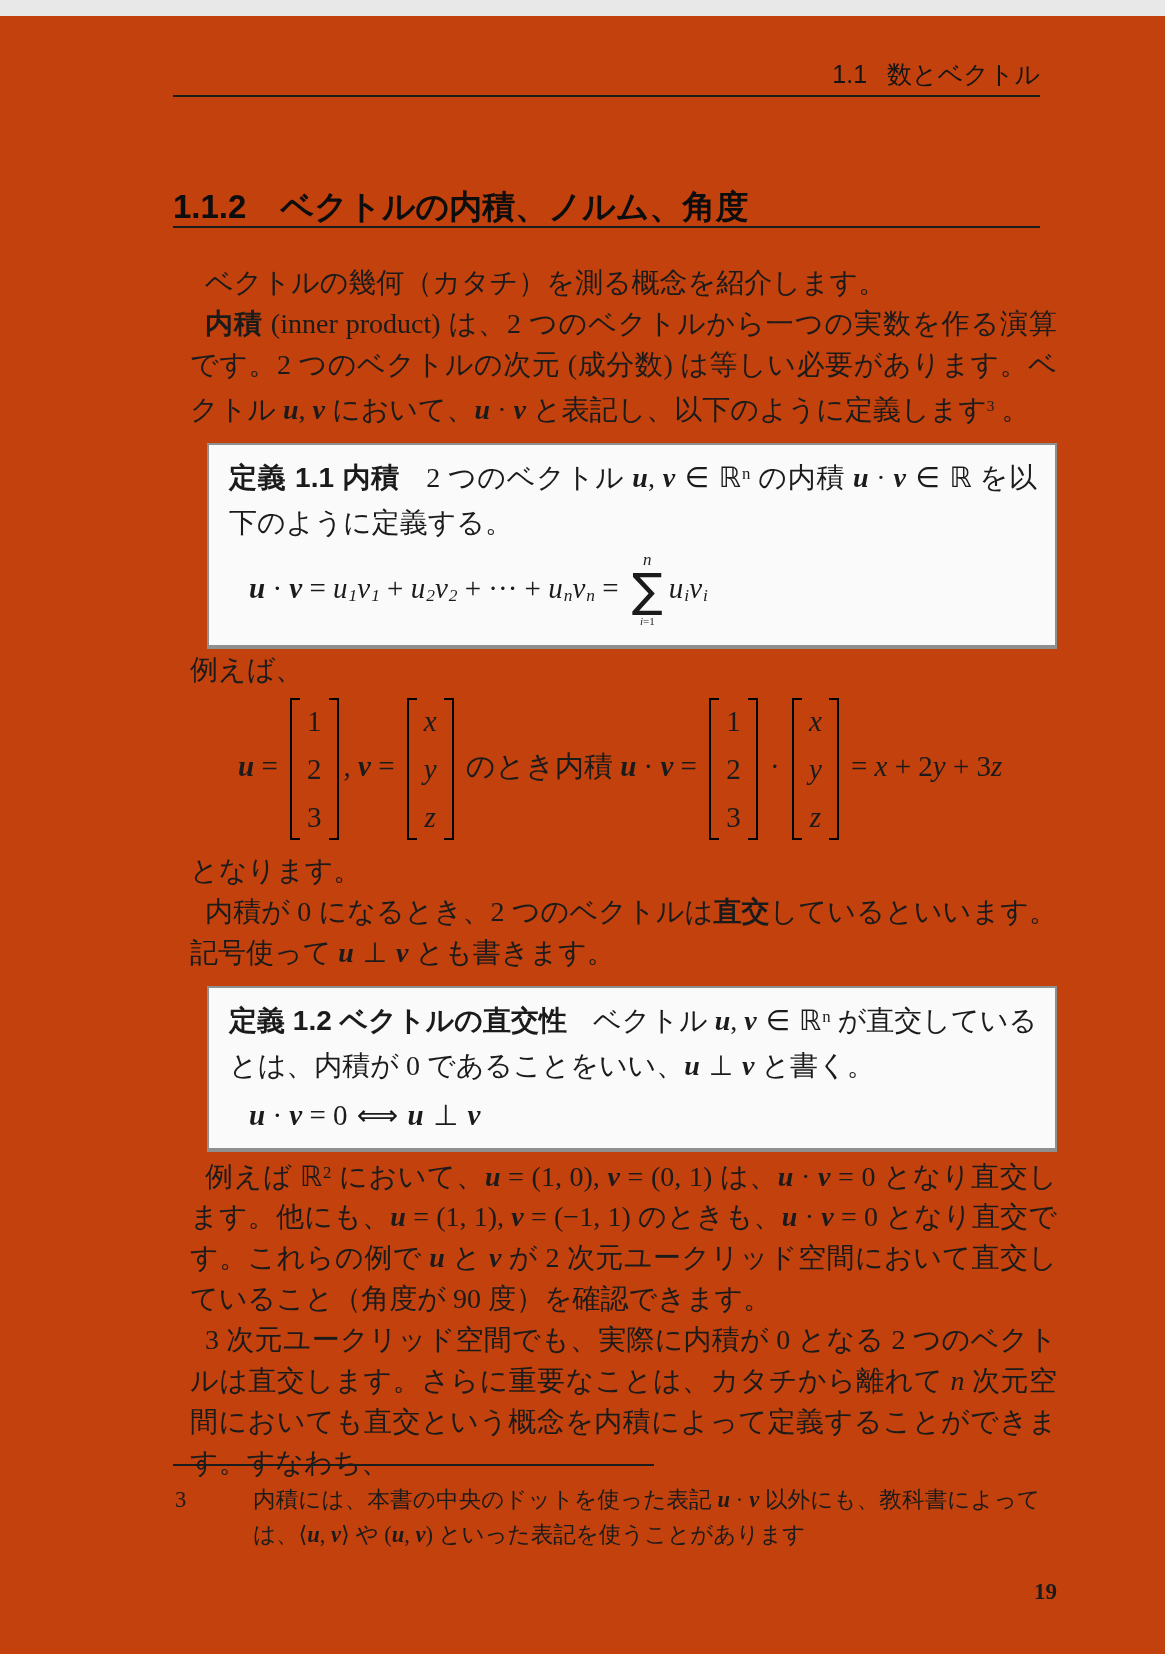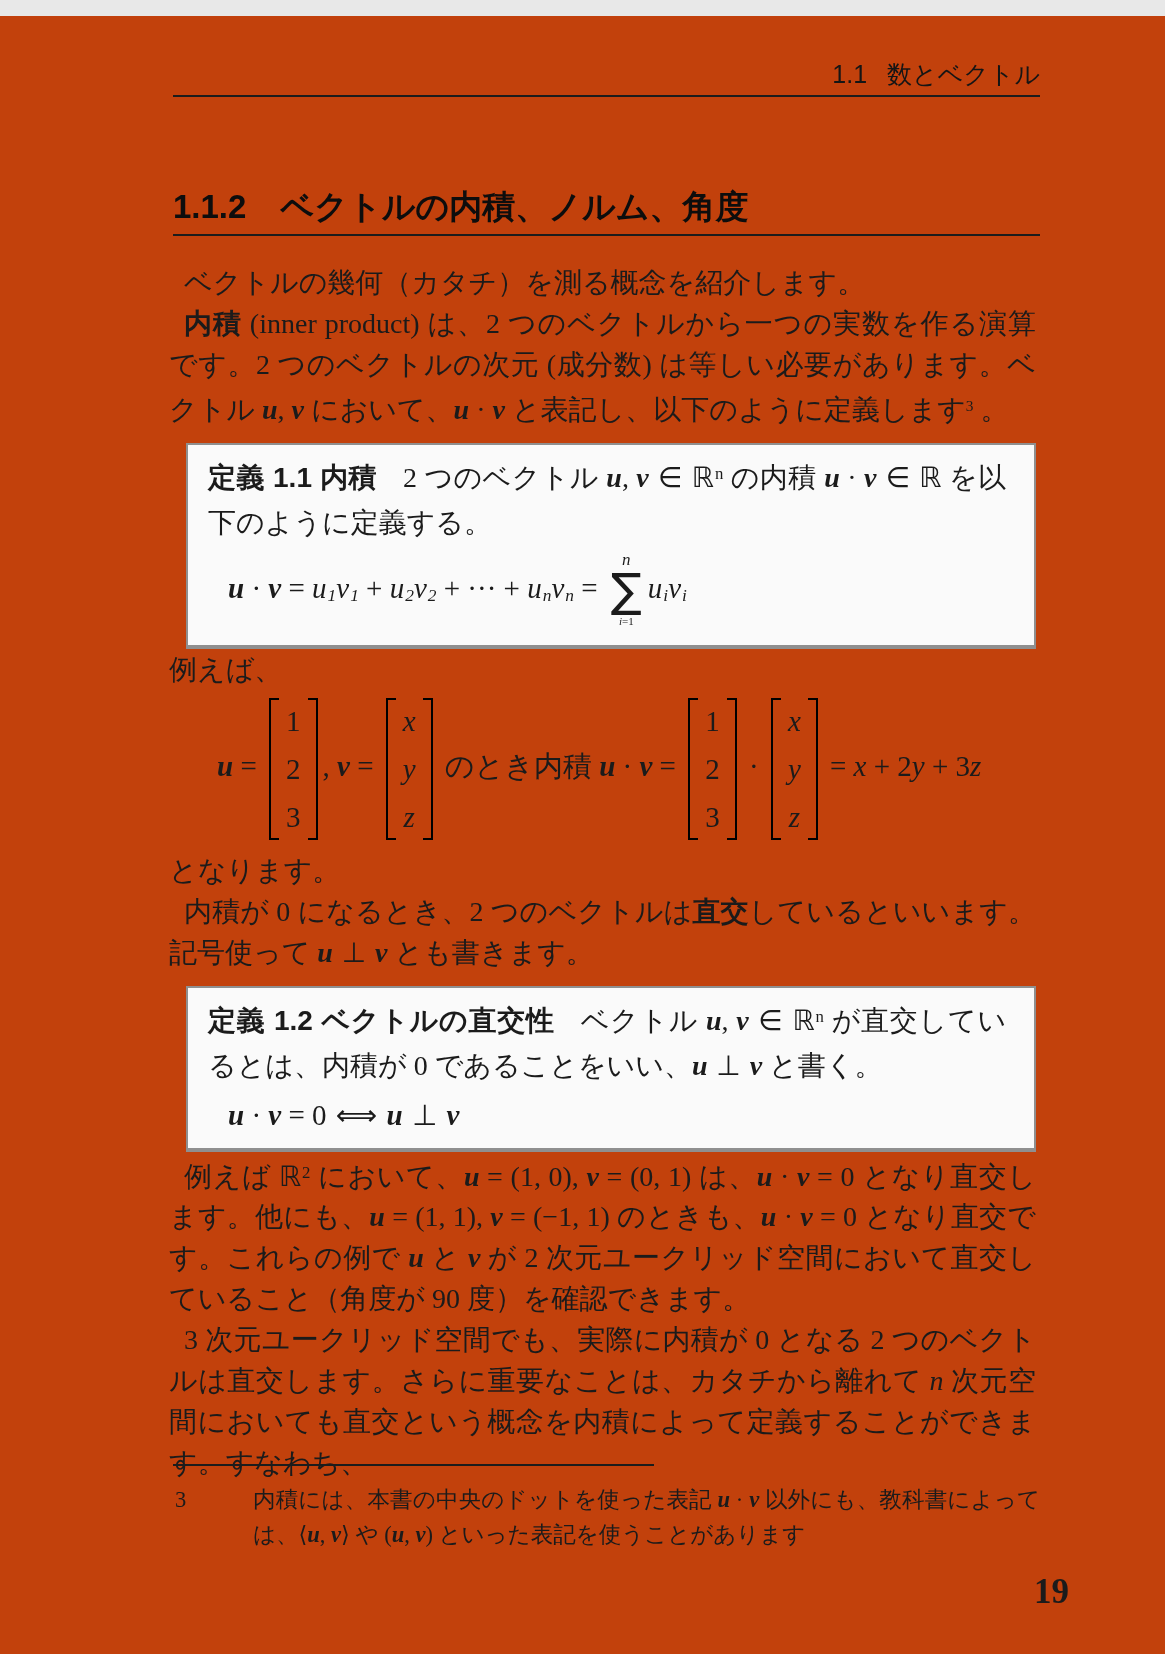--- a/index.html
+++ b/index.html
@@ -19,30 +19,30 @@
     padding-bottom:7px;
     border-bottom:2px solid #1c1c1c;
     display:flex; justify-content:flex-end; align-items:baseline; gap:20px;
     font-family:"Liberation Sans","DejaVu Sans",sans-serif;
     font-size:25px; line-height:28px; color:#151515;
   }
 
   
   .section-head {
     position:absolute; left:173px; width:867px; top:172px;
-    padding-bottom:8px;
+    padding-bottom:0;
     border-bottom:2px solid #1c1c1c;
     display:flex; align-items:baseline; gap:34px;
     font-family:"Liberation Sans","DejaVu Sans",sans-serif;
     font-weight:bold; font-size:33px; line-height:38px; color:#0d0d0d;
   }
 
   
   .flow {
-    position:absolute; left:169px; width:867px; top:246px;
+    position:absolute; left:190px; width:867px; top:246px;
     font-size:28px; line-height:41px;
     text-align:justify;
   }
   .flow p { margin:0; }
   .indent { text-indent:15px; }
 
   .jbold { font-family:Liberation Sans, sans-serif; font-weight:bold; }
 
   
   .mvec { font-style:italic; font-weight:bold; }
@@ -51,21 +51,21 @@
   sub.ms { font-size:0.60em; font-style:italic; vertical-align:-0.22em; margin-left:1px; }
   sup.mn { font-size:0.60em; vertical-align:0.45em; margin-left:1px; }
   sup.fn-mark { font-size:0.55em; vertical-align:0.55em; }
 
   
   .defbox {
     margin:13px 0 0 17px;
     border:2px solid #8f8f8f;
     border-bottom-width:4px;
     background:#fafafa;
-    padding:6px 28px 10px 20px;
+    padding:6px 18px 10px 20px;
   }
   .defbox p { line-height:45px; }
   .defbox .dtitle { margin-right:26px; }
   .display { line-height:normal; margin:10px 0 6px 20px; font-size:29px; }
   .defbox .display.sumline { margin-top:6px; margin-bottom:4px; }
 
   
   .bigop {
     display:inline-flex; flex-direction:column; align-items:center;
     vertical-align:middle; margin:0 6px;
@@ -90,21 +90,21 @@
 
   
   .footnote { position:absolute; left:173px; width:867px; top:1448px; }
   .fn-rule { width:481px; border-top:2px solid #1c1c1c; margin-bottom:16px; }
   .fn-row { display:flex; font-size:22.5px; line-height:35px; text-align:justify; }
   .fn-marker { width:78px; flex:none; padding-left:2px; }
   .fn-text { flex:1; }
 
   .page-num {
     position:absolute; left:1034px; top:1558px;
-    font-size:35px; font-weight:600; line-height:36px;
+    font-size:23px; font-weight:600; line-height:36px;
   }
 </style>
 </head>
 <body>
 
 <div class="page">
 
   <header class="running-head">
     <span>1.1</span>
     <span>数とベクトル</span>

